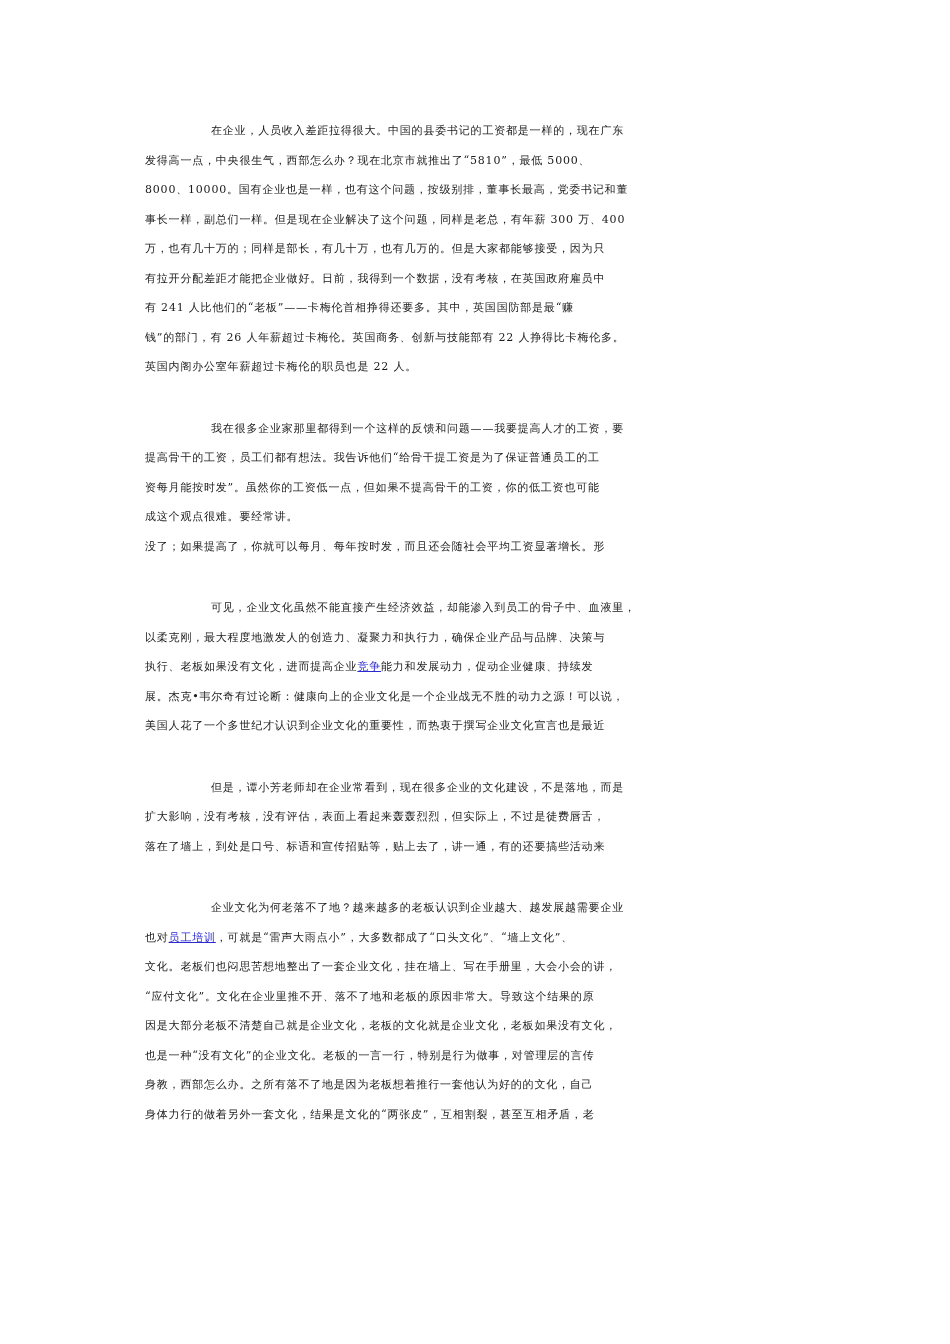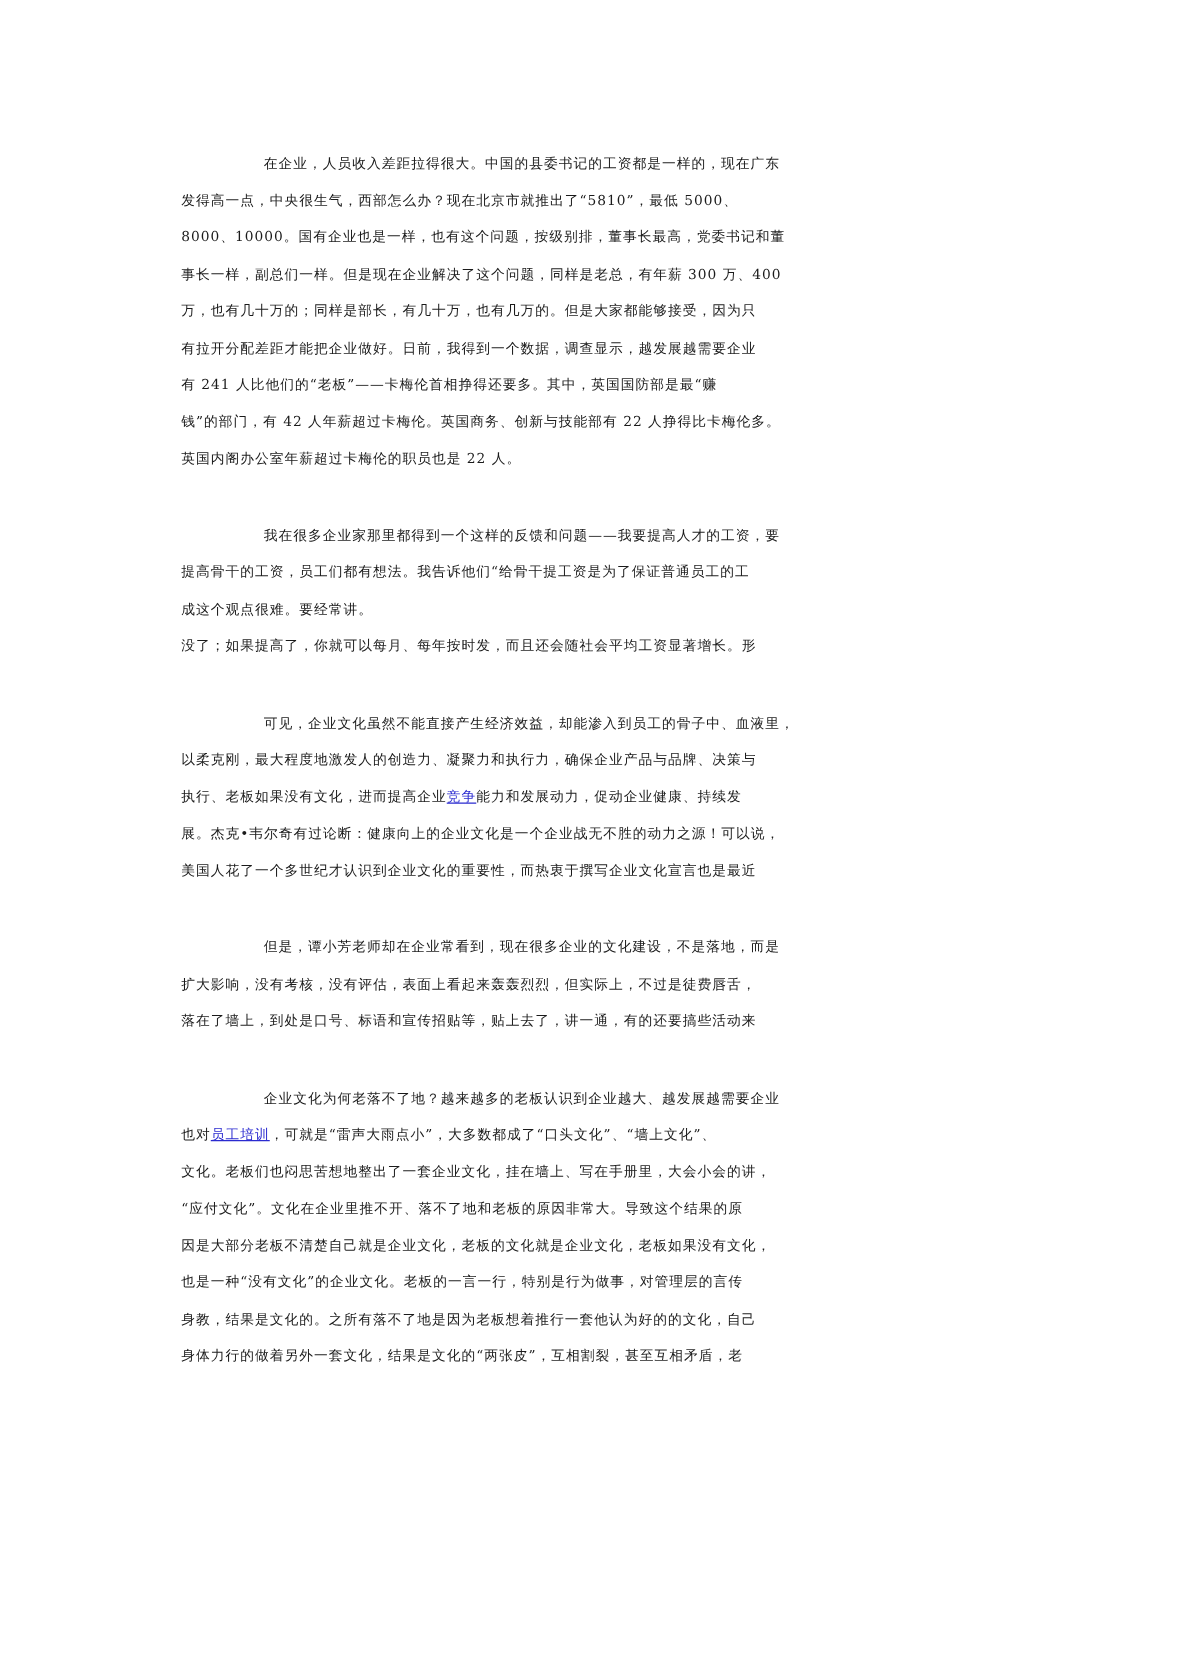--- a/index.html
+++ b/index.html
@@ -47,29 +47,30 @@
 <body>
 
 <div class="page">
 
   <p class="para">
     <span class="line first">在企业，人员收入差距拉得很大。中国的县委书记的工资都是一样的，现在广东</span>
     <span class="line">发得高一点，中央很生气，西部怎么办？现在北京市就推出了“5810”，最低 5000、</span>
     <span class="line">8000、10000。国有企业也是一样，也有这个问题，按级别排，董事长最高，党委书记和董</span>
     <span class="line">事长一样，副总们一样。但是现在企业解决了这个问题，同样是老总，有年薪 300 万、400</span>
     <span class="line">万，也有几十万的；同样是部长，有几十万，也有几万的。但是大家都能够接受，因为只</span>
-    <span class="line">有拉开分配差距才能把企业做好。日前，我得到一个数据，调查显示，越发展越需要企业</span>
+    <span class="line">有拉开分配差距才能把企业做好。日前，我得到一个数据，没有考核，在英国政府雇员中</span>
     <span class="line">有 241 人比他们的“老板”——卡梅伦首相挣得还要多。其中，英国国防部是最“赚</span>
-    <span class="line">钱”的部门，有 42 人年薪超过卡梅伦。英国商务、创新与技能部有 22 人挣得比卡梅伦多。</span>
+    <span class="line">钱”的部门，有 26 人年薪超过卡梅伦。英国商务、创新与技能部有 22 人挣得比卡梅伦多。</span>
     <span class="line">英国内阁办公室年薪超过卡梅伦的职员也是 22 人。</span>
   </p>
 
   <p class="para">
     <span class="line first">我在很多企业家那里都得到一个这样的反馈和问题——我要提高人才的工资，要</span>
     <span class="line">提高骨干的工资，员工们都有想法。我告诉他们“给骨干提工资是为了保证普通员工的工</span>
+    <span class="line">资每月能按时发”。虽然你的工资低一点，但如果不提高骨干的工资，你的低工资也可能</span>
     <span class="line">成这个观点很难。要经常讲。</span>
     <span class="line">没了；如果提高了，你就可以每月、每年按时发，而且还会随社会平均工资显著增长。形</span>
   </p>
 
   <p class="para">
     <span class="line first">可见，企业文化虽然不能直接产生经济效益，却能渗入到员工的骨子中、血液里，</span>
     <span class="line">以柔克刚，最大程度地激发人的创造力、凝聚力和执行力，确保企业产品与品牌、决策与</span>
     <span class="line"><span>执行、老板如果没有文化，进而提高企业</span><a class="link" href="#">竞争</a><span>能力和发展动力，促动企业健康、持续发</span></span>
     <span class="line">展。杰克•韦尔奇有过论断：健康向上的企业文化是一个企业战无不胜的动力之源！可以说，</span>
     <span class="line">美国人花了一个多世纪才认识到企业文化的重要性，而热衷于撰写企业文化宣言也是最近</span>
@@ -81,17 +82,17 @@
     <span class="line">落在了墙上，到处是口号、标语和宣传招贴等，贴上去了，讲一通，有的还要搞些活动来</span>
   </p>
 
   <p class="para">
     <span class="line first">企业文化为何老落不了地？越来越多的老板认识到企业越大、越发展越需要企业</span>
     <span class="line"><span>也对</span><a class="link" href="#">员工培训</a><span>，可就是“雷声大雨点小”，大多数都成了“口头文化”、“墙上文化”、</span></span>
     <span class="line">文化。老板们也闷思苦想地整出了一套企业文化，挂在墙上、写在手册里，大会小会的讲，</span>
     <span class="line">“应付文化”。文化在企业里推不开、落不了地和老板的原因非常大。导致这个结果的原</span>
     <span class="line">因是大部分老板不清楚自己就是企业文化，老板的文化就是企业文化，老板如果没有文化，</span>
     <span class="line">也是一种“没有文化”的企业文化。老板的一言一行，特别是行为做事，对管理层的言传</span>
-    <span class="line">身教，结果是文化的。之所有落不了地是因为老板想着推行一套他认为好的的文化，自己</span>
+    <span class="line">身教，西部怎么办。之所有落不了地是因为老板想着推行一套他认为好的的文化，自己</span>
     <span class="line">身体力行的做着另外一套文化，结果是文化的“两张皮”，互相割裂，甚至互相矛盾，老</span>
   </p>
 
 </div>
 
 </body></html>

